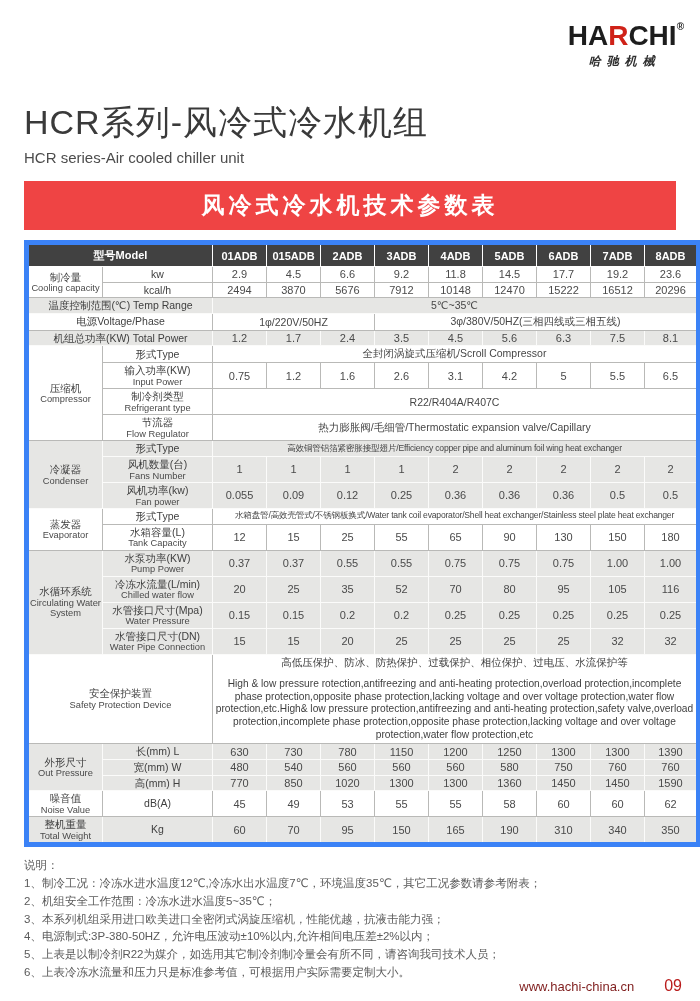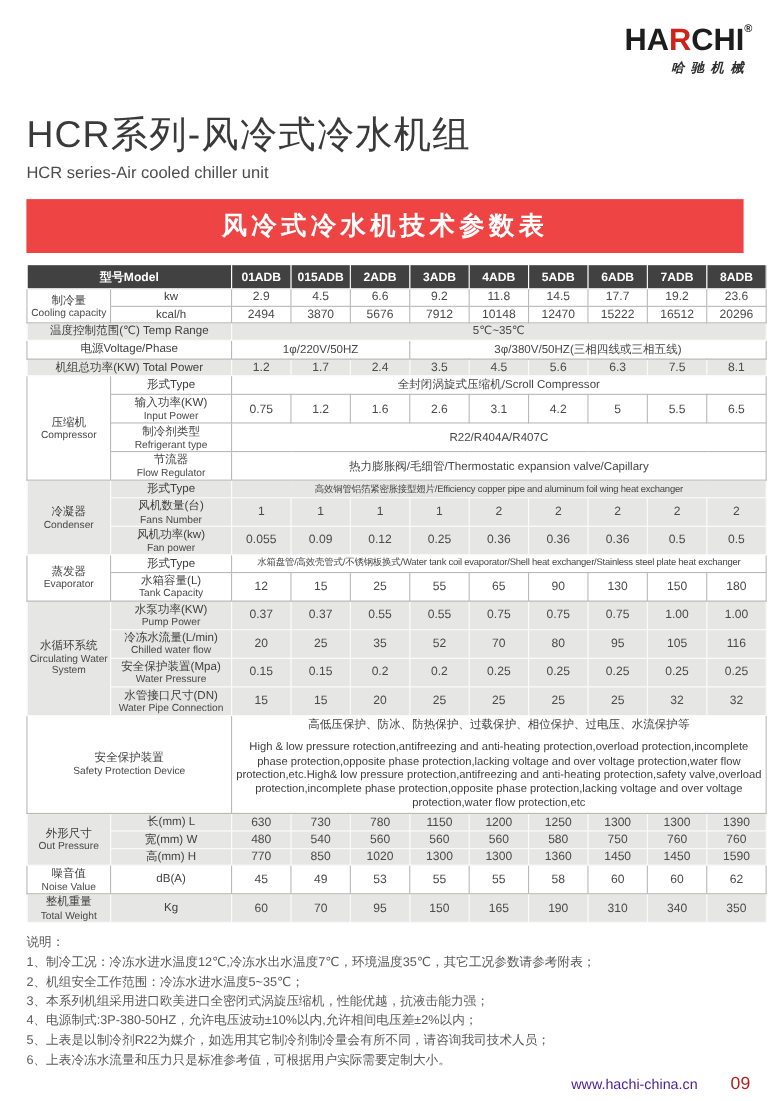--- a/index.html
+++ b/index.html
@@ -6,51 +6,51 @@
   .page{width:700px;height:1001px;position:relative;overflow:hidden;background:#fff;
         box-sizing:border-box;padding:0 24px;
         font-family:"Liberation Sans","DejaVu Sans",sans-serif;color:#3f3f3f;}
 
   
   .logo{position:absolute;top:22px;right:16px;text-align:right;}
   .logo-word{font-size:28px;font-weight:bold;color:#1d1d1d;line-height:1;}
   .logo-word .r{color:#cf2218;}
   .logo-word .reg{font-size:10px;vertical-align:top;font-weight:bold;}
   .logo-sub{font-size:12px;font-style:italic;font-weight:bold;letter-spacing:6px;
-            color:#2e2e2e;margin-top:3px;padding-right:2px;}
+            color:#2e2e2e;margin-top:3px;padding-right:2px;text-align:center;}
 
   
   .title{margin:0;padding-top:100px;font-size:34px;font-weight:400;color:#3a3a3a;letter-spacing:1px;}
   .subtitle{font-size:15px;color:#4c4c4c;margin-top:3px;}
   .banner{margin-top:15px;background:#ef4444;color:#fff;font-size:23px;font-weight:bold;
           text-align:center;letter-spacing:4px;padding:9px 0;}
 
   
   table.spec{border-collapse:collapse;table-layout:fixed;width:672px;margin-top:10px;
-             border:1px solid #3b82f6;}
+             border:5px solid #3b82f6;}
   .spec th{background:#414141;color:#fff;font-size:11px;font-weight:bold;padding:3px 0;
            border:1px solid #fff;}
   .spec td{border:1px solid #b9b9b7;text-align:center;vertical-align:middle;padding:1px;}
   tr.w td{background:#ffffff;}
   tr.g td{background:#e6e6e4;border-color:#fbfbfa;}
   .zh{font-size:10.5px;line-height:1.2;}
   .en{font-size:9.3px;line-height:1.12;color:#4a4a4a;}
   .val{font-size:11px;color:#4a4a4a;}
   .spanval{font-size:10.5px;color:#464646;}
   .small{font-size:8.6px;white-space:nowrap;overflow:hidden;letter-spacing:-0.2px;}
   .safety{text-align:left;padding:4px 7px;}
   .szh{font-size:10.5px;margin-bottom:8px;}
   .sen{font-size:10.2px;line-height:1.27;}
 
   
   .notes{margin-top:10px;font-size:11.5px;color:#5a5a5a;line-height:1.55;}
 
   
   .footer{position:absolute;right:18px;bottom:6px;display:flex;align-items:baseline;gap:30px;}
-  .url{color:#4c1d95;font-size:13px;cursor:pointer;margin-top:32px;}
+  .url{color:#7f1d1d;font-size:13px;cursor:pointer;margin-top:32px;}
   .page-num{color:#b91c1c;font-size:16px;}
 </style>
 </head>
 <body>
 
 <div class="page">
 
   <div class="logo">
     <div class="logo-word"><span>HA</span><span class="r">R</span><span>CHI</span><span class="reg">®</span></div>
     <div class="logo-sub">哈驰机械</div>
@@ -282,21 +282,21 @@
           <td class="val">35</td>
           <td class="val">52</td>
           <td class="val">70</td>
           <td class="val">80</td>
           <td class="val">95</td>
           <td class="val">105</td>
           <td class="val">116</td>
         </tr>
         <tr class="g">
           <td class="label">
-            <div class="zh">安全保护装置(Mpa)</div>
+            <div class="zh">水管接口尺寸(Mpa)</div>
             <div class="en">Water Pressure</div>
           </td>
           <td class="val">0.15</td>
           <td class="val">0.15</td>
           <td class="val">0.2</td>
           <td class="val">0.2</td>
           <td class="val">0.25</td>
           <td class="val">0.25</td>
           <td class="val">0.25</td>
           <td class="val">0.25</td>

